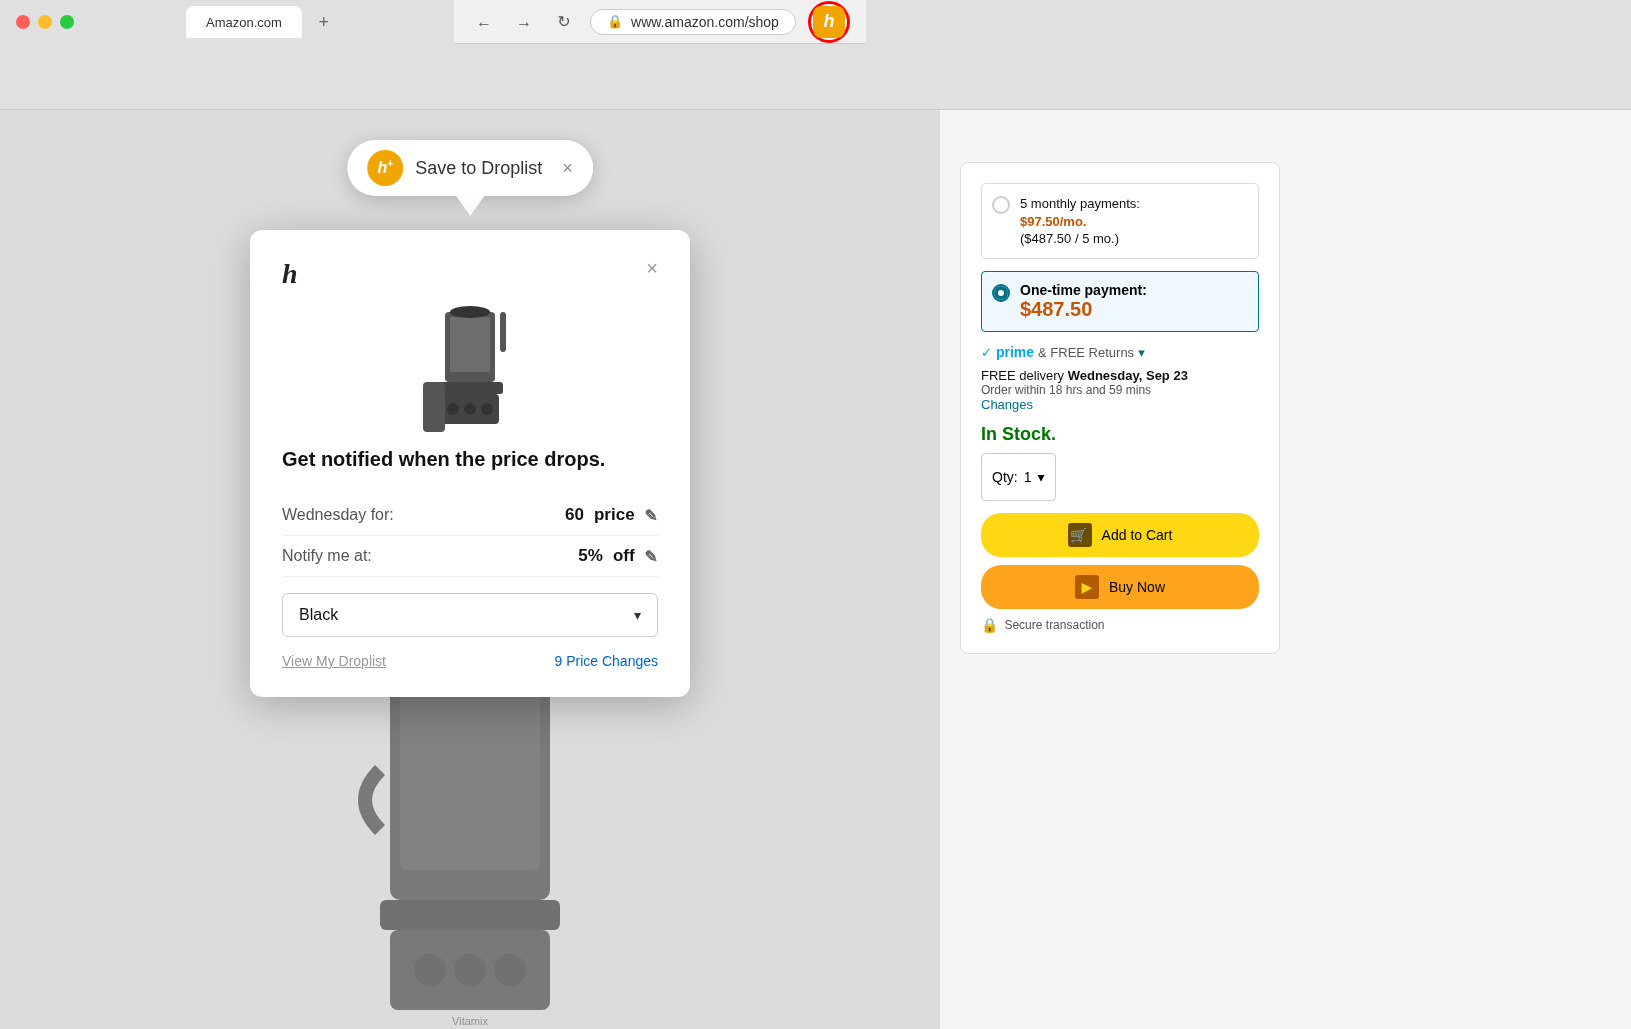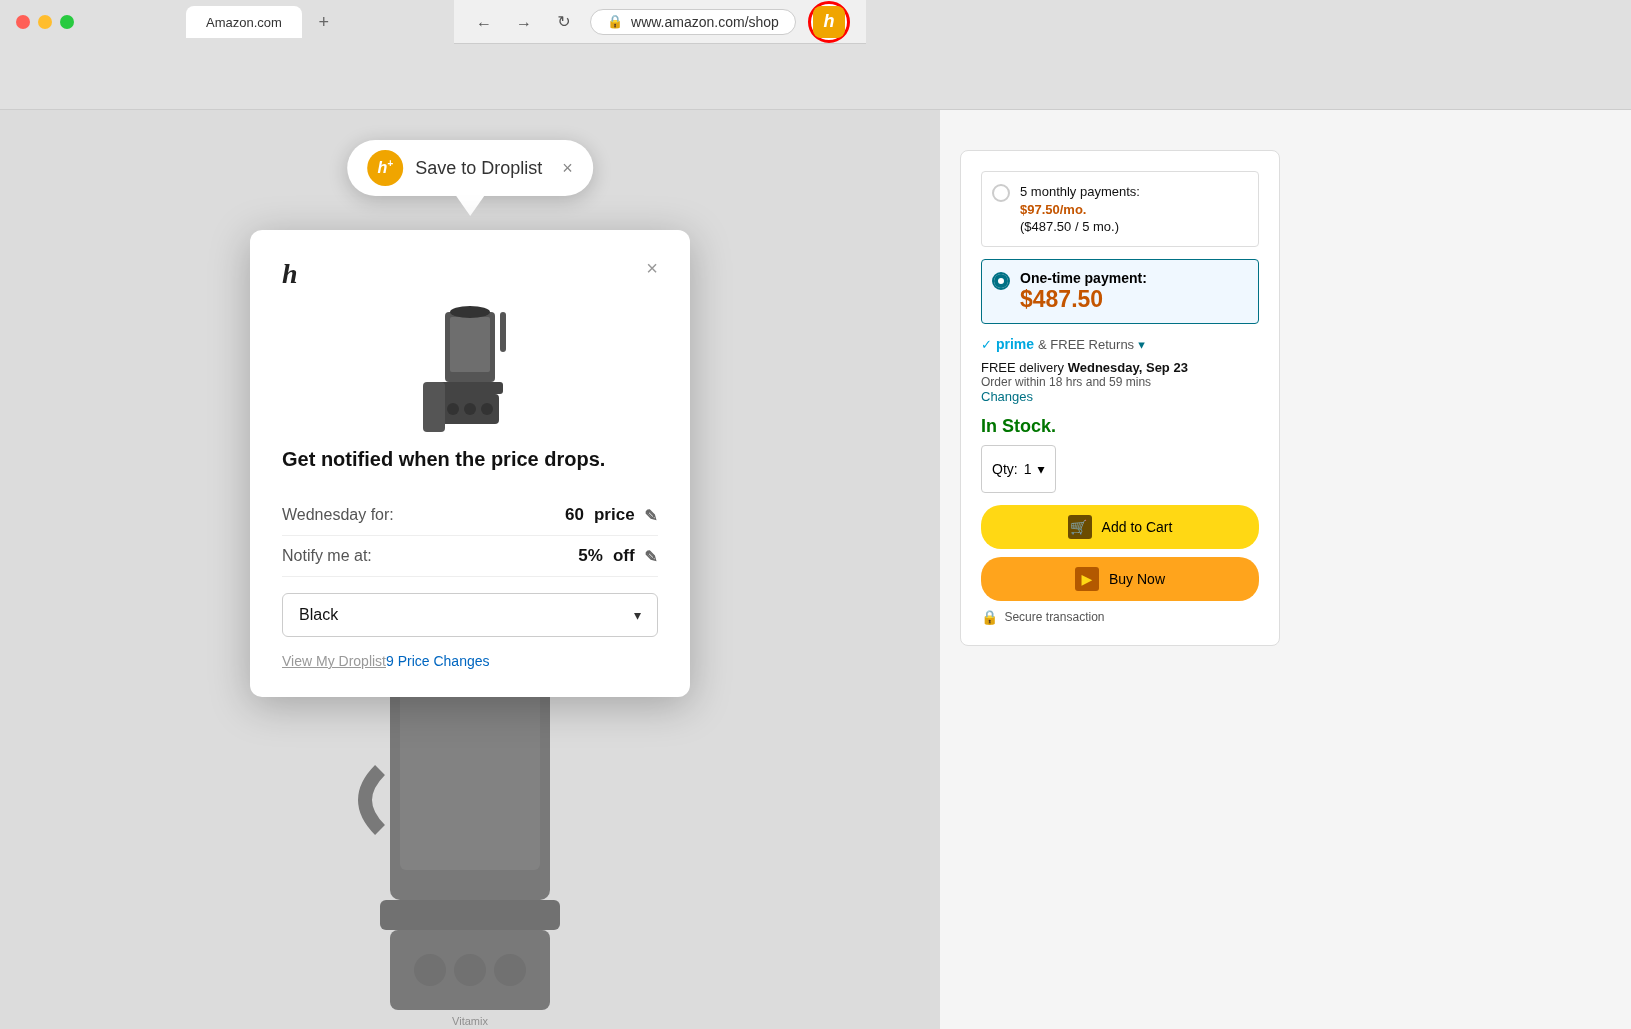--- a/index.html
+++ b/index.html
@@ -292,21 +292,21 @@
       border: none;
       border-radius: 6px;
       padding: 16px;
       font-size: 18px;
       font-weight: 600;
       cursor: pointer;
       margin-bottom: 16px;
     }
     .popup-footer {
       display: flex;
-      justify-content: flex-start;
+      justify-content: space-between;
       align-items: center;
     }
     .view-droplist-link {
       color: #999;
       font-size: 14px;
       text-decoration: underline;
       cursor: pointer;
     }
     .price-changes-link {
       color: #0066c0;
@@ -357,21 +357,21 @@
       color: #c45500;
       font-weight: bold;
     }
     .one-time-label {
       font-weight: bold;
       font-size: 14px;
     }
     .price-big {
       color: #c45500;
       font-weight: bold;
-      font-size: 23px;
+      font-size: 20px;
     }
     .prime-line {
       font-size: 13px;
       color: #555;
       margin: 8px 0;
       display: flex;
       align-items: center;
       gap: 4px;
     }
     .prime-badge {
@@ -600,21 +600,21 @@
         <circle cx="110" cy="320" r="16" fill="#1a1a1a"></circle>
         <circle cx="150" cy="320" r="16" fill="#1a1a1a"></circle>
         <circle cx="190" cy="320" r="16" fill="#1a1a1a"></circle>
 
         <text x="150" y="375" text-anchor="middle" fill="#555" font-size="11">Vitamix</text>
       </svg>
 
     </div>
   </div>
 
-  <div style="flex:1; padding: 20px 20px; overflow-y: auto; background: #f5f5f5;">
+  <div style="flex:1; padding: 20px 20px; overflow-y: auto; background: #f5f5f5; margin-top: 12px;">
     <div class="purchase-sidebar">
 
       
       <div class="payment-option">
         <div class="radio-btn"></div>
         <div>
           <div class="payment-text">5 monthly payments:</div>
           <div class="payment-price">$97.50/mo.</div>
           <div class="payment-text">($487.50 / 5 mo.)</div>
         </div>

